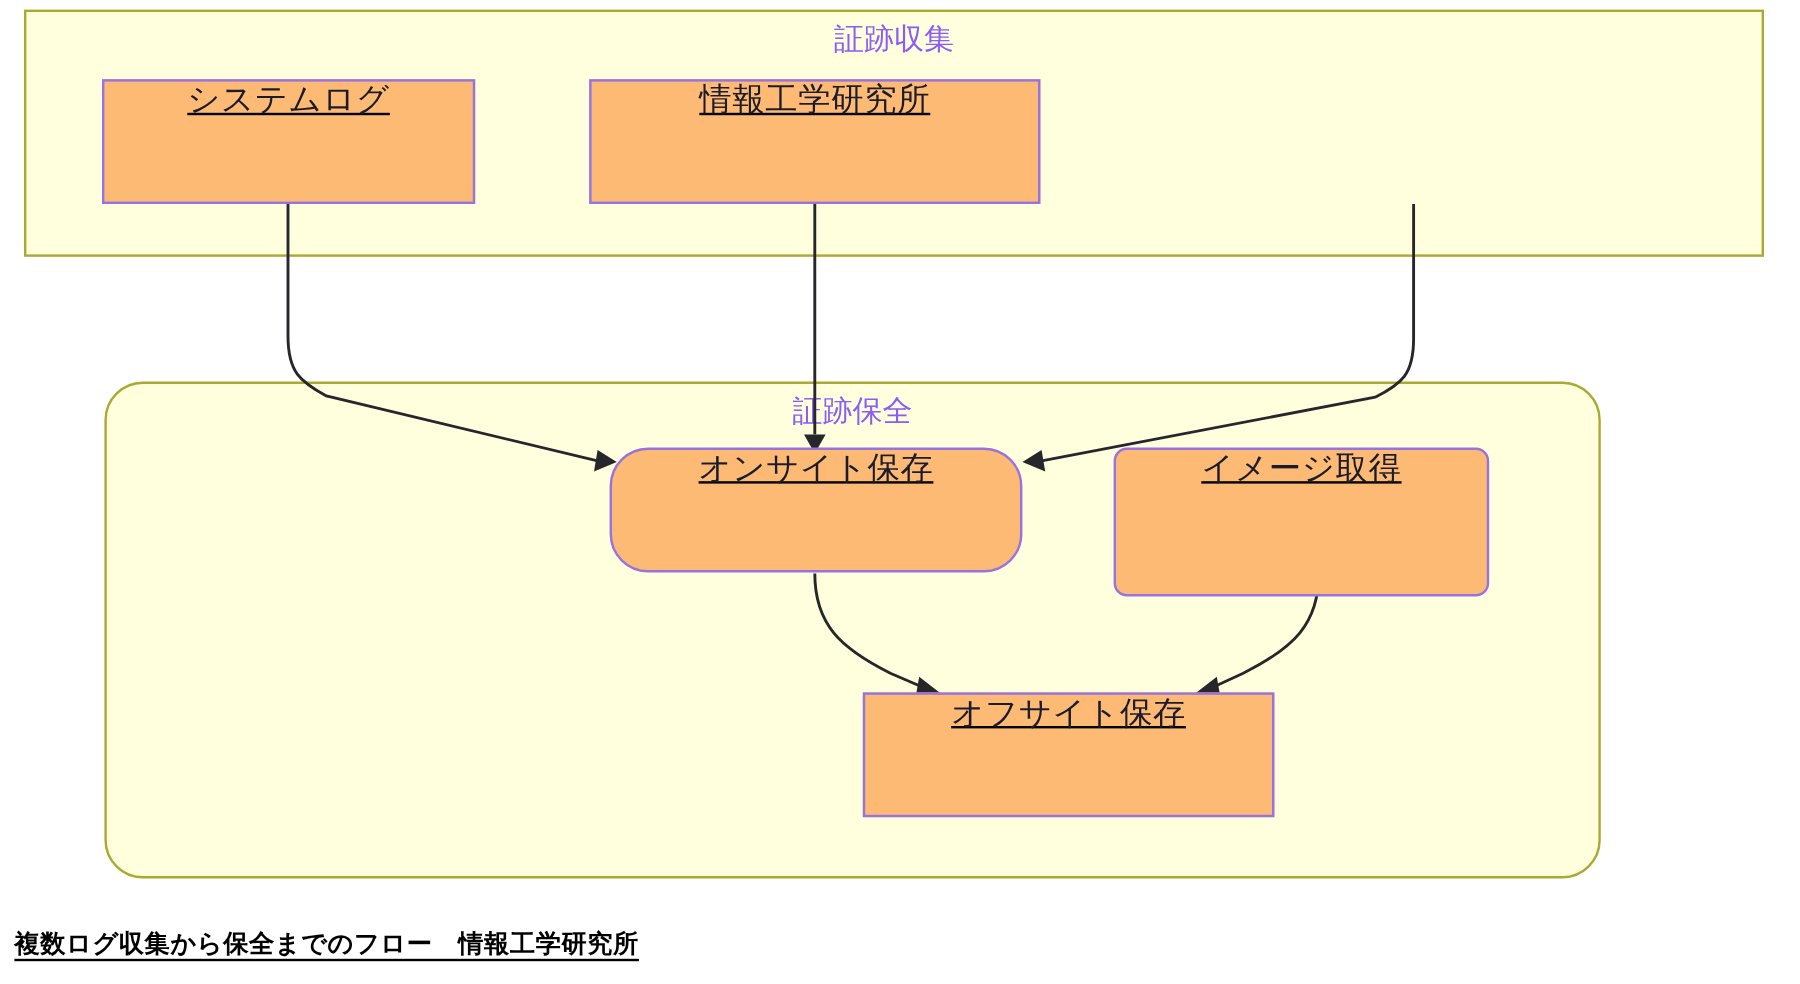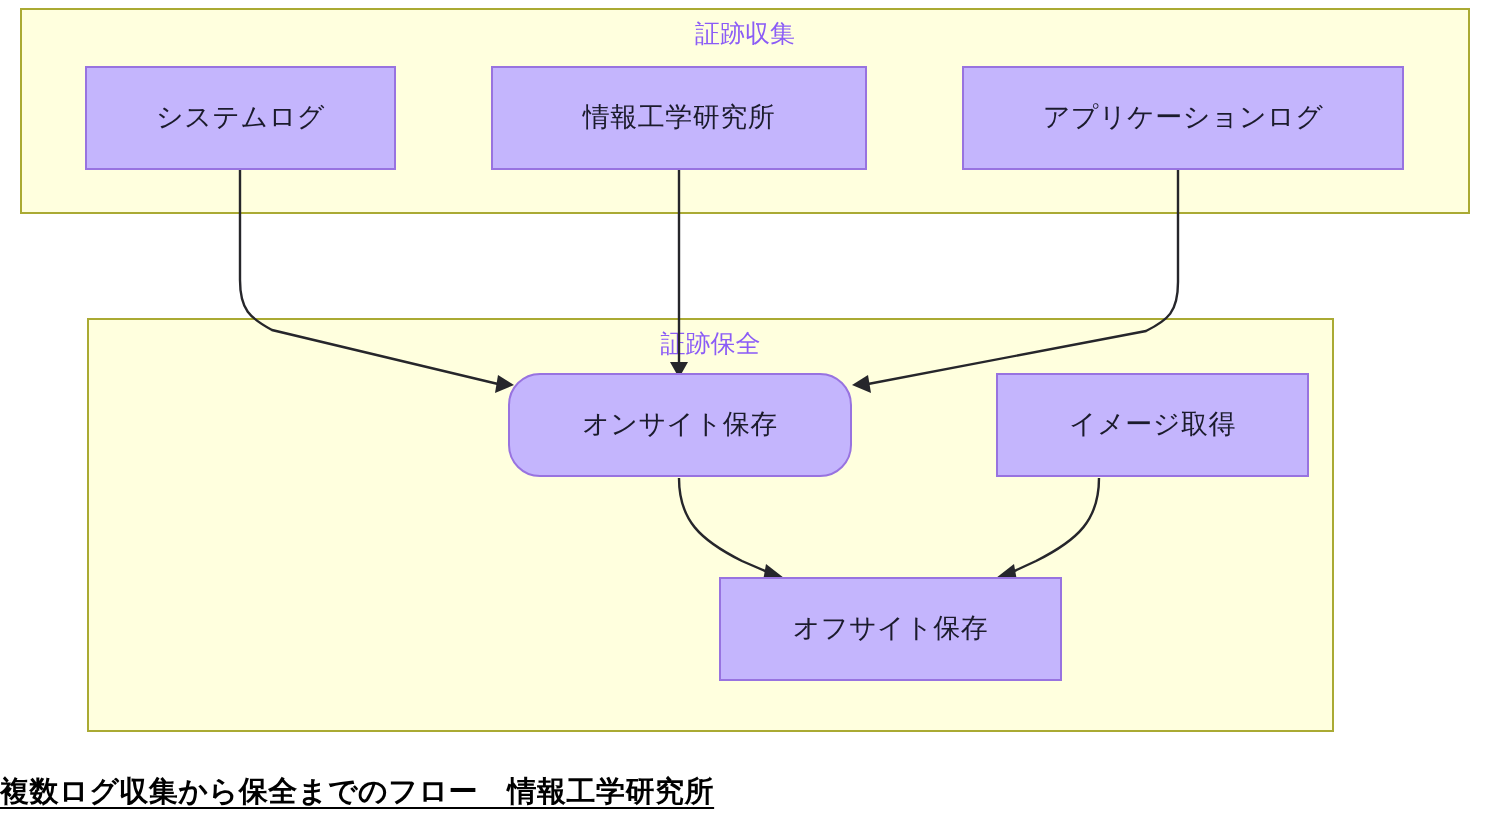--- a/index.html
+++ b/index.html
@@ -34,26 +34,26 @@
     right: 0;
     text-align: center;
     font-size: 25px;
     color: #8b5cf6;
     line-height: 1.2;
     white-space: nowrap;
   }
   
   .node {
     position: absolute;
-    background: #c4b5fd;
+    background: #fdba74;
     border: 2px solid #9873e0;
     box-sizing: border-box;
     display: flex;
-    align-items: center;
     justify-content: center;
+    text-decoration: underline;
   }
   .node-label {
     font-size: 27px;
     color: #1b1b2c;
     line-height: 1.15;
     white-space: nowrap;
     letter-spacing: 0.5px;
   }
   
   #edges {
@@ -69,41 +69,41 @@
     stroke: #26262b;
     stroke-width: 2.4;
   }
   .arrow-head {
     fill: #26262b;
     stroke: none;
   }
   
   .caption {
     position: absolute;
-    left: 0;
+    left: 12px;
     top: 772px;
-    font-size: 29px;
+    font-size: 21px;
     font-weight: bold;
     color: #000000;
     letter-spacing: 0.5px;
     text-decoration: underline;
     text-underline-offset: 6px;
     white-space: nowrap;
   }
 </style>
 </head>
 <body>
 
 <div id="stage">
 
   <div class="cluster" id="cluster-collection" style="left:20px; top:8px; width:1450px; height:206px;">
     <div class="cluster-title">証跡収集</div>
   </div>
 
-  <div class="cluster" id="cluster-preservation" style="left:87px; top:318px; width:1247px; height:414px;">
+  <div class="cluster" id="cluster-preservation" style="left:87px; top:318px; width:1247px; height:414px;border-radius:32px;">
     <div class="cluster-title">証跡保全</div>
   </div>
 
   <svg id="edges" viewBox="0 0 1500 820" xmlns="http://www.w3.org/2000/svg">
 
     <g>
       <path class="edge-path" d="M 240,170 L 240,280 C 240,310 250,318 272,330 L 498,384"></path>
       <polygon class="arrow-head" points="498,375 514,385 495,393"></polygon>
     </g>
 
@@ -129,29 +129,26 @@
   </svg>
 
   <div class="node" id="node-syslog" style="left:85px; top:66px; width:311px; height:104px;">
     <span class="node-label">システムログ</span>
   </div>
 
   <div class="node" id="node-netlog" style="left:491px; top:66px; width:376px; height:104px;">
     <span class="node-label">情報工学研究所</span>
   </div>
 
-  <div class="node" id="node-applog" style="left:962px; top:66px; width:442px; height:104px;">
-    <span class="node-label">アプリケーションログ</span>
-  </div>
 
   <div class="node" id="node-onsite" style="left:508px; top:373px; width:344px; height:104px;border-radius:32px;">
     <span class="node-label">オンサイト保存</span>
   </div>
 
-  <div class="node" id="node-image" style="left:996px; top:373px; width:313px; height:104px;">
+  <div class="node" id="node-image" style="left:928px; top:373px; width:313px; height:124px;border-radius:11px;">
     <span class="node-label">イメージ取得</span>
   </div>
 
   <div class="node" id="node-offsite" style="left:719px; top:577px; width:343px; height:104px;">
     <span class="node-label">オフサイト保存</span>
   </div>
 
   <div class="caption">複数ログ収集から保全までのフロー　情報工学研究所</div>
 
 </div>

